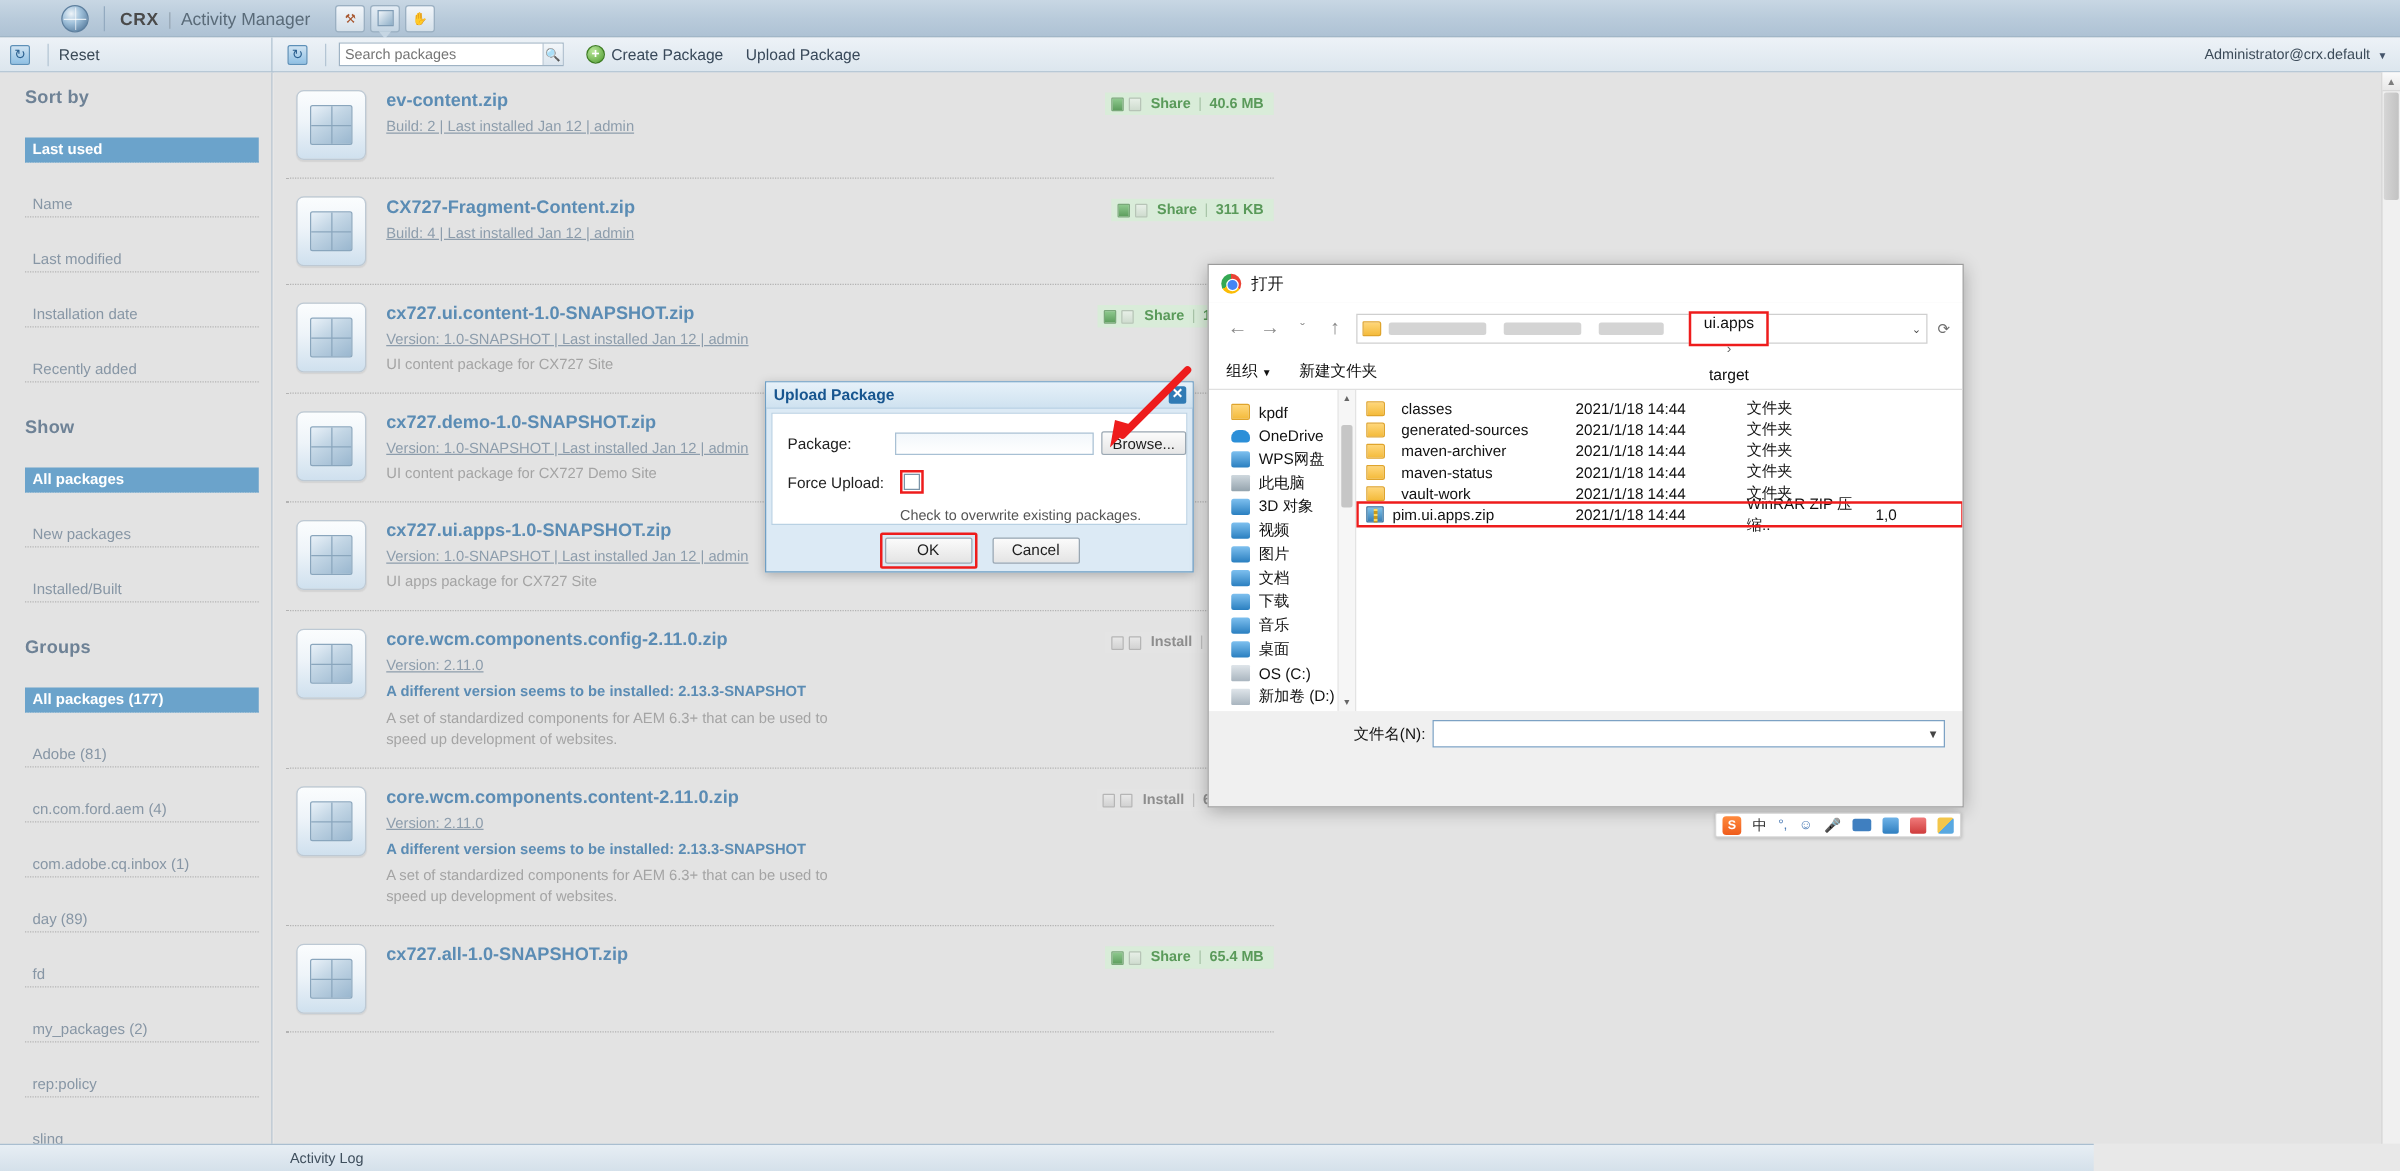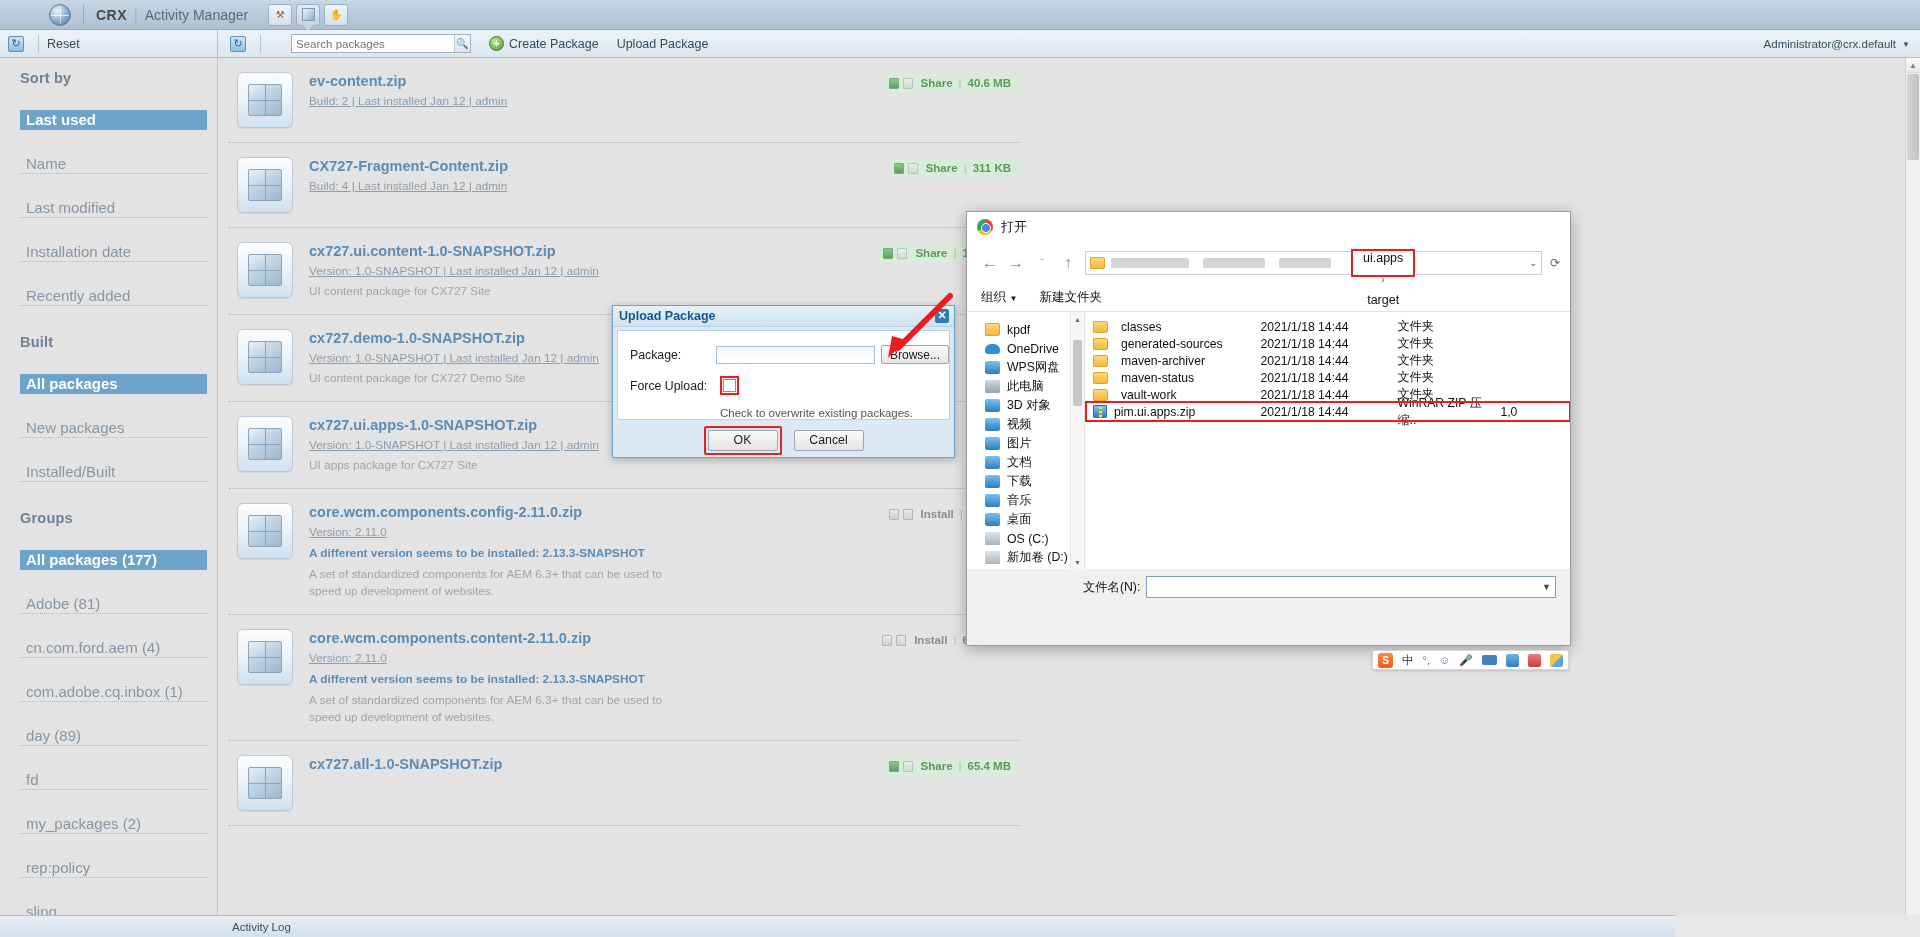--- a/index.html
+++ b/index.html
@@ -69,21 +69,21 @@
     border-radius: 2px;
     background: linear-gradient(to bottom,#cfe3f2,#8fc0e4);
     border: 1px solid #5d90b8; color: #2a5f8f; font-size: 11px;
     display: flex; align-items: center; justify-content: center;
   }
   .vline { width: 1px; height: 18px; background: #b4c5d4; margin: 0 8px; }
   .bar2-reset { font-size: 12.5px; color: #3b4a57; }
   .bar2-left { width: 218px; display: flex; align-items: center; border-right: 1px solid #b0c2d1; height: 28px; }
   .bar2-right { flex: 1; display: flex; align-items: center; height: 28px; padding-left: 4px; }
   .search-wrap {
-    display: flex; align-items: stretch; height: 19px; margin-left: 22px;
+    display: flex; align-items: stretch; height: 19px; margin-left: 2px;
     border: 1px solid #9fb3c4; background: #fff; width: 180px;
   }
   .search-wrap input {
     border: 0; outline: 0; flex: 1; font-size: 11.5px; color: #98a7b4;
     padding: 0 4px; font-family: "Liberation Sans", sans-serif; background: #fff;
   }
   .search-btn {
     width: 17px; background: linear-gradient(to bottom,#f3f7fa,#dbe5ee);
     border-left: 1px solid #b9c8d5; display: flex; align-items: center; justify-content: center;
     font-size: 10px; color: #4b7aa5;
@@ -108,21 +108,21 @@
     padding: 12px 0 0 0; overflow: hidden;
   }
   .side-inner { padding: 0 10px 0 20px; }
   .side-h {
     font-size: 14.5px; font-weight: bold; color: #6e8296;
     margin: 0 0 5px 0; letter-spacing: .2px;
   }
   .side-h.gap { margin-top: 28px; }
   .side-list { list-style: none; margin: 0 0 0 0; padding: 0; }
   .side-li {
-    font-size: 15px; color: #8796a5; padding: 2px 6px 2px 6px;
+    font-size: 12px; color: #8796a5; padding: 2px 6px 2px 6px;
     border-bottom: 1px dotted #b5b5b5; line-height: 15px; margin-top: 24px;
   }
   .side-li.sel {
     background: #6ba3cb; color: #fff; font-weight: bold; border-bottom: 1px dotted #6ba3cb;
   }
 
   
   .mainpane {
     position: absolute; left: 219px; top: 58px; right: 0; bottom: 22px;
     background: #e3e3e3; overflow: hidden;
@@ -416,21 +416,21 @@
     <div class="side-inner">
       <div class="side-h">Sort by</div>
       <ul class="side-list" id="sortList">
           <li class="side-li sel"><span>Last used</span></li>
           <li class="side-li"><span>Name</span></li>
           <li class="side-li"><span>Last modified</span></li>
           <li class="side-li"><span>Installation date</span></li>
           <li class="side-li"><span>Recently added</span></li>
         </ul>
 
-      <div class="side-h gap">Built</div>
+      <div class="side-h gap">Show</div>
       <ul class="side-list" id="showList">
           <li class="side-li sel"><span>All packages</span></li>
           <li class="side-li"><span>New packages</span></li>
           <li class="side-li"><span>Installed/Built</span></li>
         </ul>
 
       <div class="side-h gap">Groups</div>
       <ul class="side-list" id="groupList">
           <li class="side-li sel"><span>All packages (177)</span></li>
           <li class="side-li"><span>Adobe (81)</span></li>

